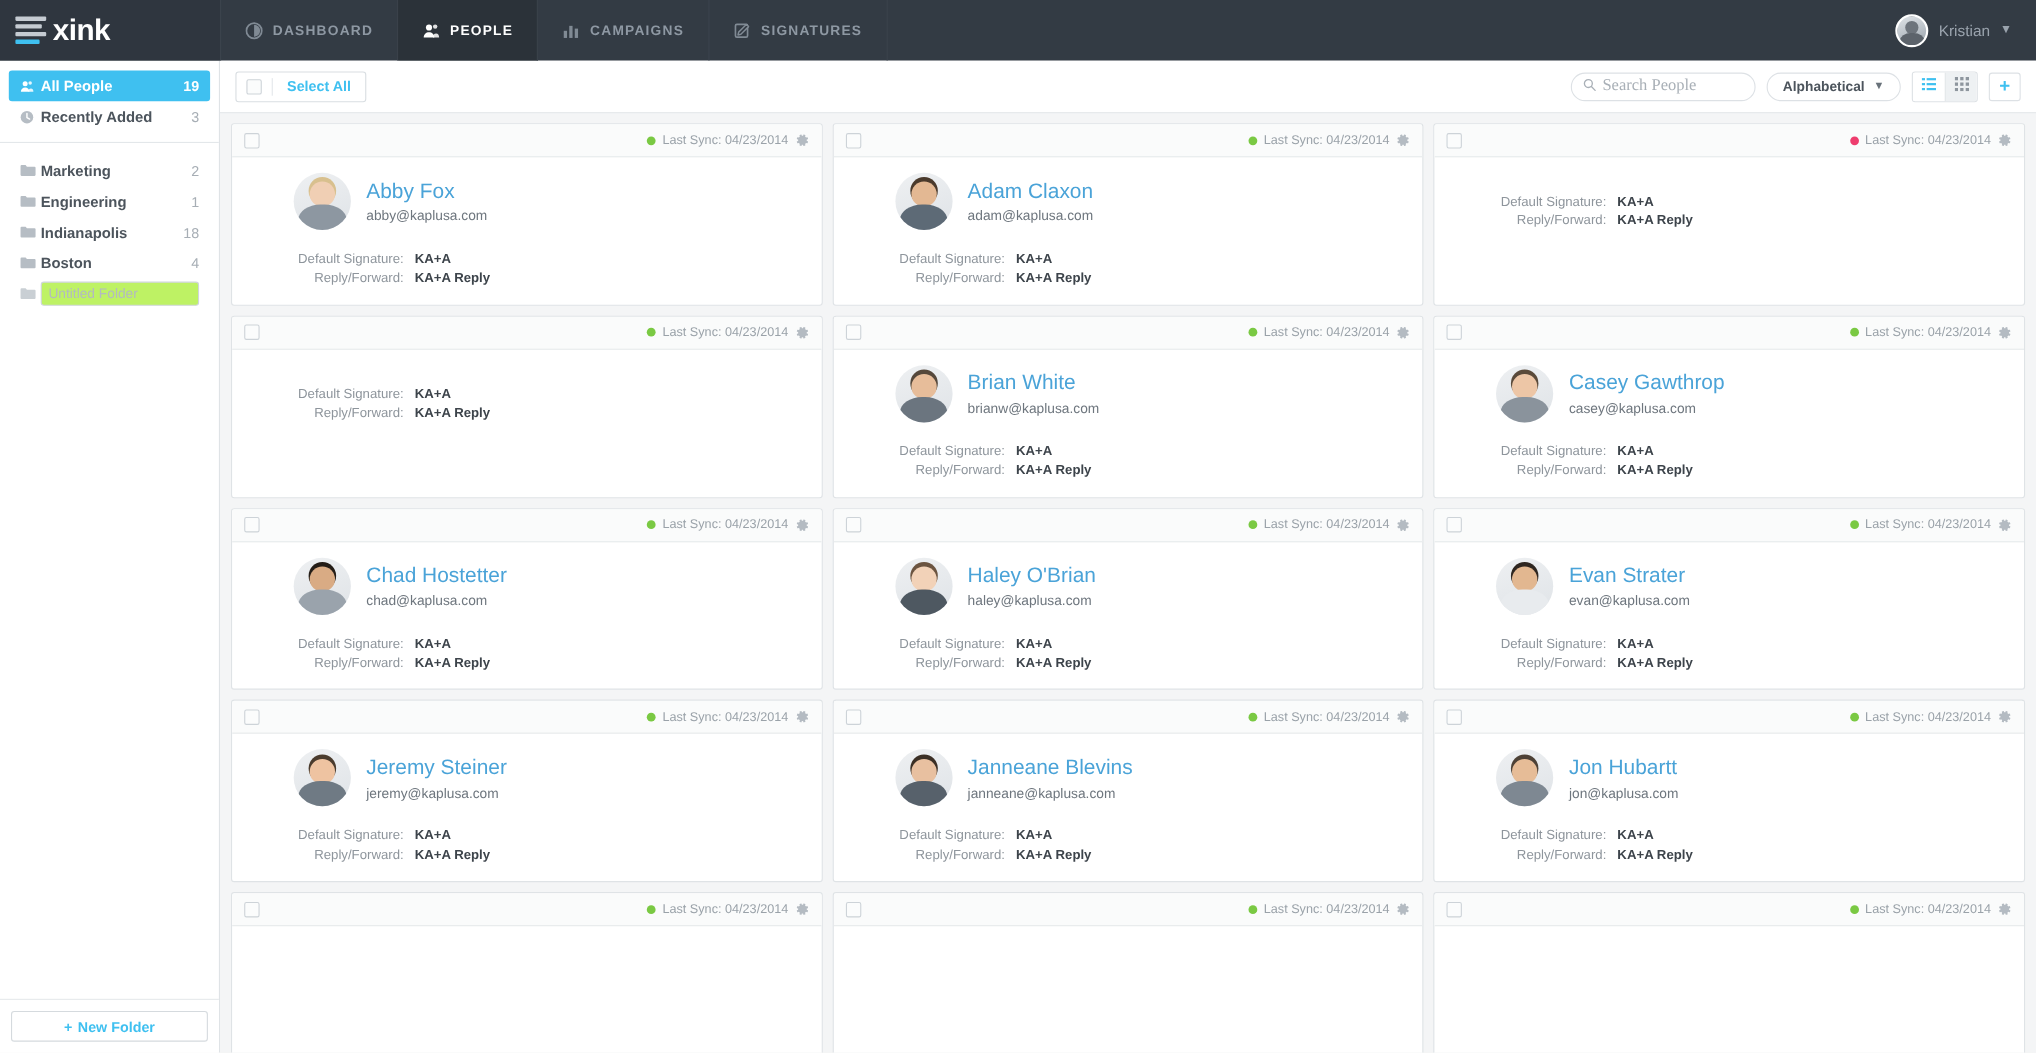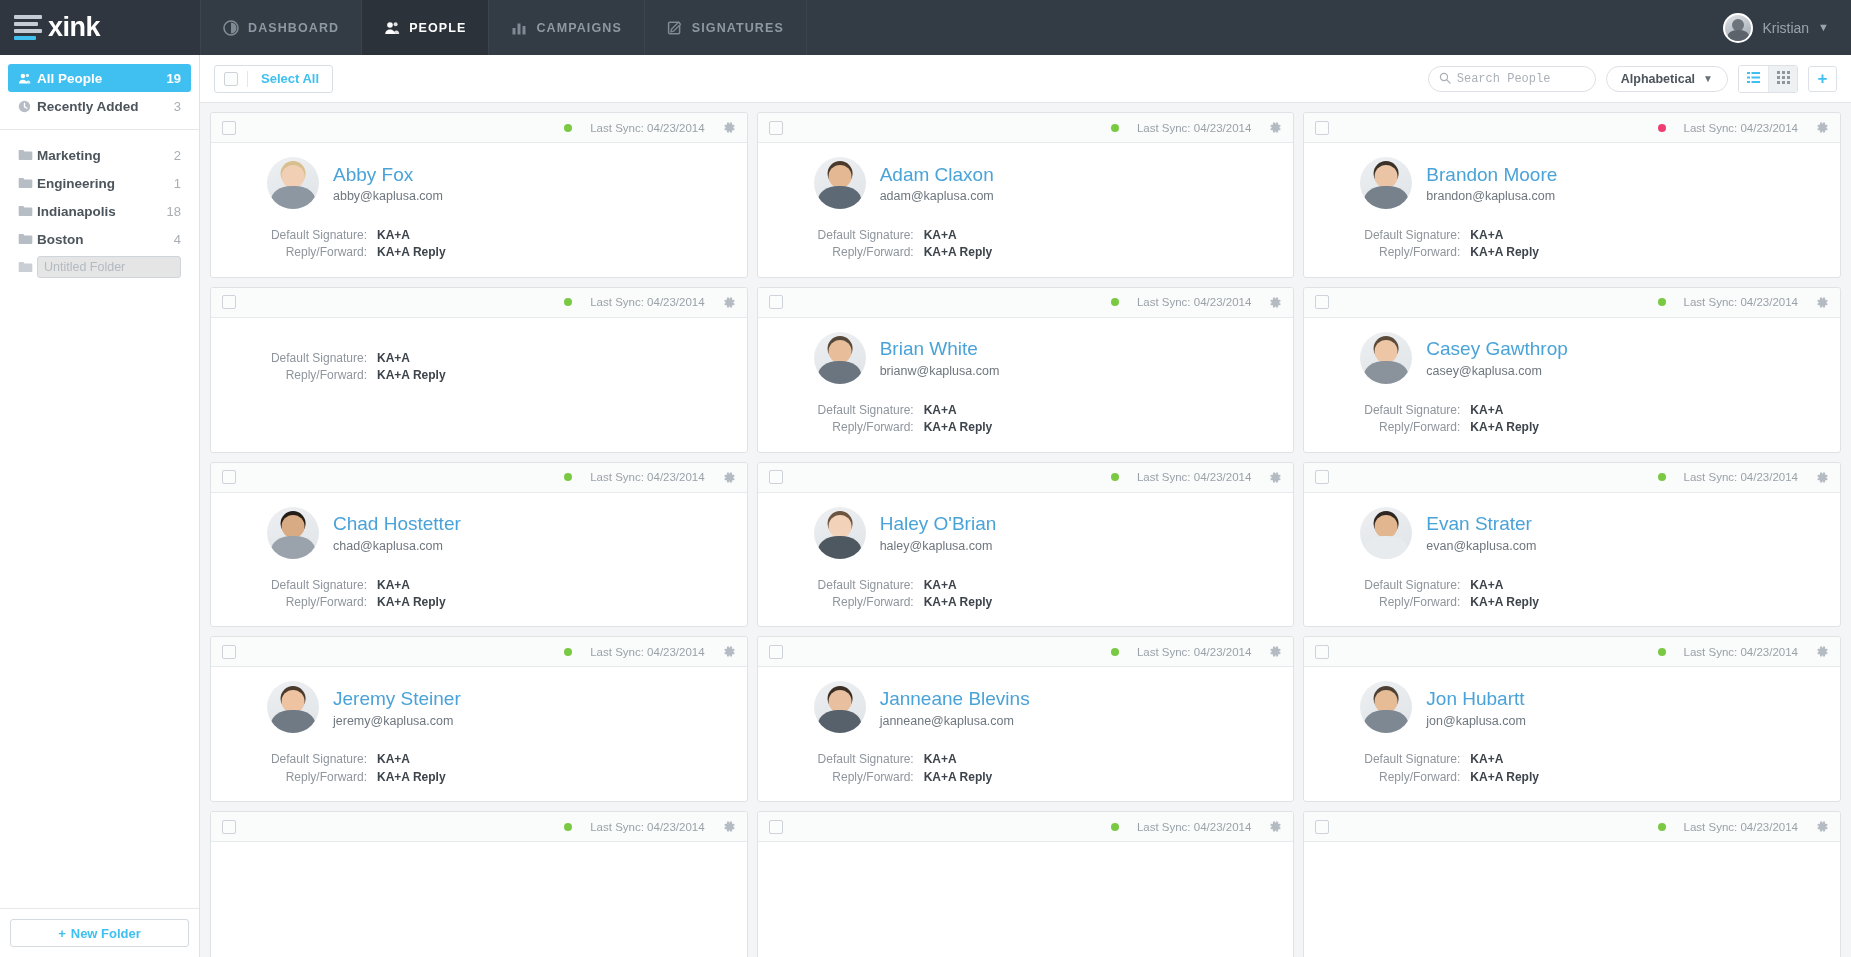--- a/index.html
+++ b/index.html
@@ -83,21 +83,21 @@
   .side-row .sicon { width: 17px; flex: 0 0 17px; display: flex; align-items: center; }
   .side-row .sicon svg { width: 13px; height: 13px; display: block; }
   .side-row .slabel { flex: 1 1 auto; padding-left: 2px; }
   .side-row .scount { font-size: 13px; font-weight: normal; color: #a7aeb5; }
   .side-row.active .scount { color: #ffffff; font-weight: bold; }
   .side-sep { height: 1px; background: #e3e7ea; margin: 9px 0 11px 0; }
   .folder-row .sicon svg { width: 15px; height: 12px; }
   .folder-input {
     flex: 1 1 auto; height: 22px; border: 1px solid #cfd5da; border-radius: 3px;
     font-family: "Liberation Sans", sans-serif; font-size: 12.5px;
-    color: #6d757d; padding: 0 6px; outline: none; background:#e5e5e5;
+    color: #6d757d; padding: 0 6px; outline: none; background:#bef264;
     margin-left: 2px; width: 100%;
   }
   .folder-input::placeholder { color: #b3bac1; }
   #sidebar-footer { padding: 10px; border-top: 1px solid #e6e9ec; background:#fff; }
   #new-folder-btn {
     width: 100%; height: 28px; border: 1px solid #d5dade; border-radius: 3px;
     background: #ffffff; color: #3fc0f0; font-size: 13px; font-weight: bold;
     font-family: "Liberation Sans", sans-serif; cursor: pointer;
     display: flex; align-items: center; justify-content: center; gap: 5px;
   }
@@ -126,21 +126,21 @@
   }
 
   #toolbar-right { margin-left: auto; display: flex; align-items: center; gap: 10px; }
   #search-box {
     width: 168px; height: 26px; border: 1px solid #dde1e5; border-radius: 13px;
     display: flex; align-items: center; padding: 0 10px; gap: 6px; background:#fff;
   }
   #search-box svg { width: 12px; height: 12px; flex:0 0 12px; }
   #search-input {
     border: none; outline: none; width: 100%; background: transparent;
-    font-family: Liberation Mono, monospace; font-size: 12px; color: #5d656d;
+    font-family: Liberation Serif, serif; font-size: 15px; color: #5d656d;
   }
   #search-input::placeholder { color: #a9b0b7; }
   #sort-dropdown {
     height: 26px; border: 1px solid #dde1e5; border-radius: 13px; background: #fff;
     display: flex; align-items: center; gap: 8px; padding: 0 14px; cursor: pointer;
     color: #4c545c; font-size: 12.5px; font-weight: bold;
   }
   .view-toggle { display: flex; border: 1px solid #dde1e5; border-radius: 3px; overflow: hidden; }
   .view-btn {
     width: 29px; height: 26px; display: flex; align-items: center; justify-content: center;
@@ -162,21 +162,21 @@
     gap: 9px;
   }
   .person-card {
     background: #ffffff; border: 1px solid #dfe3e6; border-radius: 3px;
     overflow: hidden;
   }
   .card-head {
     height: 30px; background: #fafbfb; border-bottom: 1px solid #e7eaec;
     display: flex; align-items: center; padding: 0 11px;
   }
-  .sync-wrap { margin-left: auto; display: flex; align-items: center; gap: 18px; }
+  .sync-wrap { margin-left: auto; display: flex; align-items: center; gap: 6px; }
   .dot { width: 8px; height: 8px; border-radius: 50%; display: block; }
   .sync-text { font-size: 11.5px; color: #9aa2a9; }
   .gear { width: 13px; height: 13px; display: block; cursor: pointer; }
   .card-body { padding: 14px 16px 15px 16px; }
   .person-top { display: flex; align-items: center; gap: 14px; padding-left: 40px; }
   .avatar {
     width: 52px; height: 52px; border-radius: 50%; flex: 0 0 52px;
     overflow: hidden; position: relative;
     background: linear-gradient(160deg,#eef0f2 0%,#dfe3e7 100%);
   }
@@ -502,30 +502,20 @@
                 <span class="sync-text">Last Sync: 04/23/2014</span>
                 <span>
                   <svg viewBox="0 0 16 16" class="gear">
                     <path fill="#b4bbc2" d="M8 5.3a2.7 2.7 0 1 0 0 5.4 2.7 2.7 0 0 0 0-5.4zm0 4.1a1.4 1.4 0 1 1 0-2.8 1.4 1.4 0 0 1 0 2.8z"></path>
                     <path fill="#b4bbc2" d="M14 9.1l-1.2-.3a4.9 4.9 0 0 0 0-1.6L14 6.9a.5.5 0 0 0 .3-.6l-.5-1.4a.5.5 0 0 0-.6-.3l-1.2.4a4.9 4.9 0 0 0-1.1-1.1l.4-1.2a.5.5 0 0 0-.3-.6L9.6 1.6a.5.5 0 0 0-.6.3l-.3 1.2a4.9 4.9 0 0 0-1.4 0L7 1.9a.5.5 0 0 0-.6-.3L5 2.1a.5.5 0 0 0-.3.6l.4 1.2a4.9 4.9 0 0 0-1.1 1.1l-1.2-.4a.5.5 0 0 0-.6.3l-.5 1.4a.5.5 0 0 0 .3.6l1.2.3a4.9 4.9 0 0 0 0 1.6l-1.2.3a.5.5 0 0 0-.3.6l.5 1.4a.5.5 0 0 0 .6.3l1.2-.4a4.9 4.9 0 0 0 1.1 1.1l-.4 1.2a.5.5 0 0 0 .3.6l1.4.5a.5.5 0 0 0 .6-.3l.3-1.2a4.9 4.9 0 0 0 1.4 0l.3 1.2a.5.5 0 0 0 .6.3l1.4-.5a.5.5 0 0 0 .3-.6l-.4-1.2a4.9 4.9 0 0 0 1.1-1.1l1.2.4a.5.5 0 0 0 .6-.3l.5-1.4a.5.5 0 0 0-.3-.6z"></path>
                   </svg>
                 </span>
               </span>
             </div>
             <div class="card-body">
-              <div class="person-top">
-                <span class="avatar">
-                  <span class="head" style="background:#eac4a4;box-shadow:0 -3px 0 1px #3a3128"></span>
-                  <span class="body" style="background:#77818c"></span>
-                </span>
-                <span class="person-meta">
-                  <div class="person-name">Brandon Moore</div>
-                  <div class="person-email">brandon@kaplusa.com</div>
-                </span>
-              </div>
               <div class="sig-rows">
                 <div class="sig-row">
                   <span class="sig-label">Default Signature:</span>
                   <span class="sig-value">KA+A</span>
                 </div>
                 <div class="sig-row">
                   <span class="sig-label">Reply/Forward:</span>
                   <span class="sig-value">KA+A Reply</span>
                 </div>
               </div>

